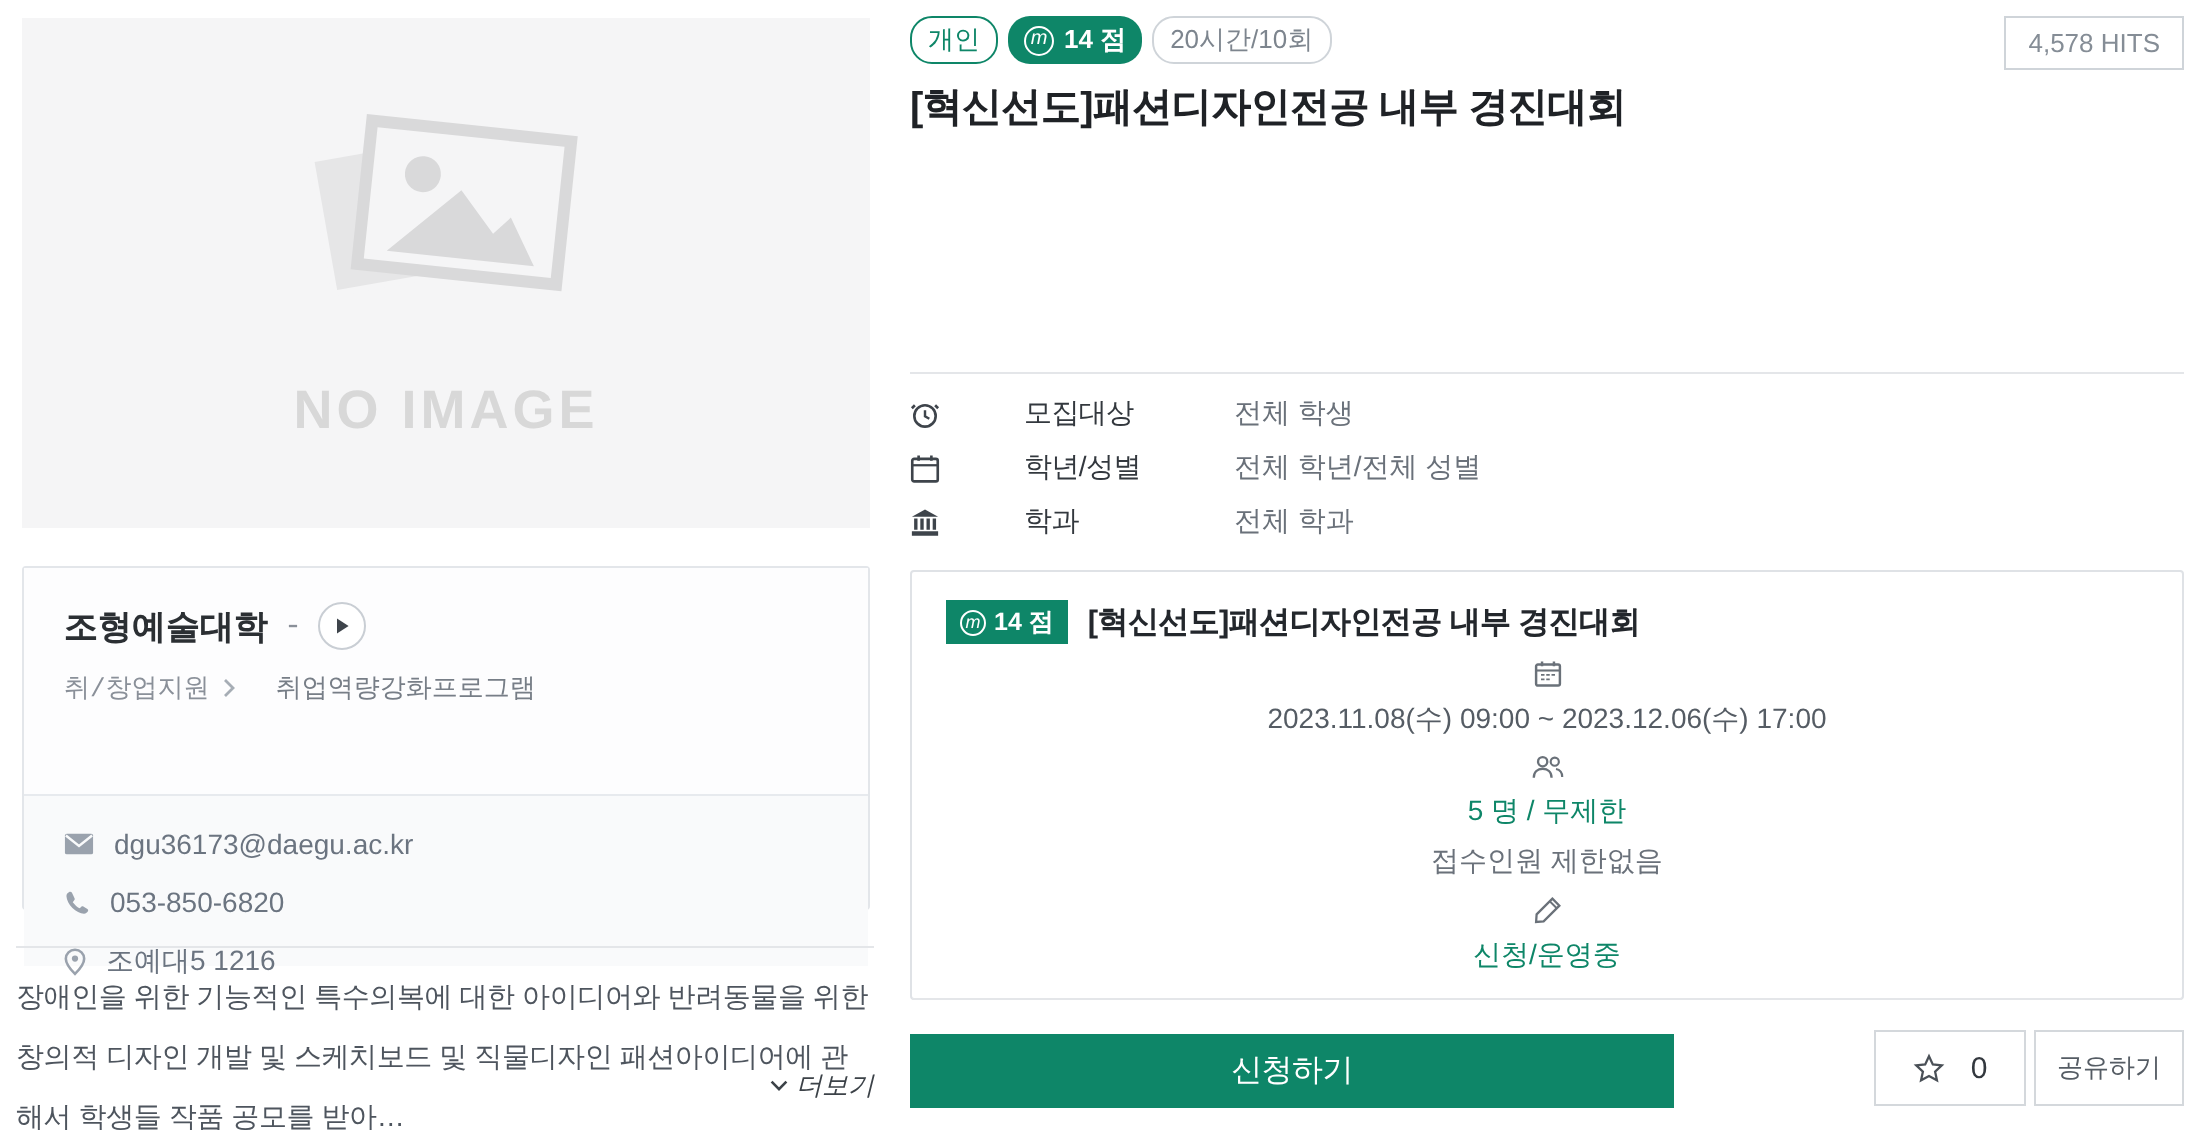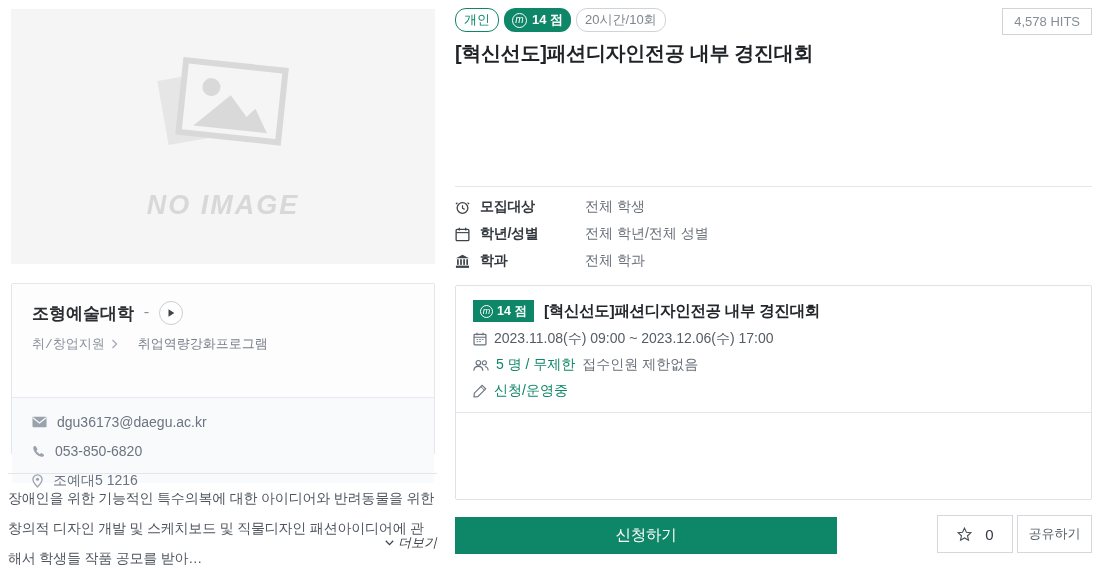--- a/index.html
+++ b/index.html
@@ -2,21 +2,21 @@
 <html><head>
 <meta charset="utf-8">
 <style>
   * { margin:0; padding:0; box-sizing:border-box; }
   html,body { background:#fff; }
   body { font-family:"Liberation Sans","DejaVu Sans",sans-serif; color:#333; }
   .page { position:relative; width:1098px; height:565px; background:#fff; overflow:hidden; }
 
   
   .no-image-box { position:absolute; left:11px; top:9px; width:424px; height:255px;
-    background:#f5f5f6; display:flex; flex-direction:column; align-items:center; justify-content:center;font-style:italic; }
+    background:#f5f5f6; display:flex; flex-direction:column; align-items:center; justify-content:center; }
   .no-image-text { margin-top:18px; font-size:27px; font-weight:bold; color:#d8d8d8; letter-spacing:2px; }
 
   .org-card { position:absolute; left:11px; top:283px; width:424px; height:172px;
     background:#fdfdfe; border:1px solid #e3e6ea; border-radius:2px; }
   .org-head { padding:17px 20px 12px 20px; background:#fdfdfe;font-family:Liberation Mono, monospace; }
   .org-name-row { display:flex; align-items:center; gap:8px; }
   .org-name { font-size:17px; font-weight:bold; color:#2b2f33; }
   .org-dash { color:#8a9099; font-size:15px; }
   .play-btn { width:24px; height:24px; border:1px solid #c9ced4; border-radius:50%;
     display:flex; align-items:center; justify-content:center; background:#fff; cursor:pointer; }
@@ -43,33 +43,33 @@
   .hits-box { position:absolute; right:6px; top:8px; border:1px solid #cfd4d9; color:#858d96;
     font-size:13px; padding:5px 11px; background:#fff; }
 
   .page-title { position:absolute; left:455px; top:40px; width:560px; font-size:20px; font-weight:bold; color:#1f2226; letter-spacing:-0.3px; }
 
   .divider-top { position:absolute; left:455px; top:186px; width:637px; border-top:1px solid #e4e6e9; }
 
   .info-rows { position:absolute; left:455px; top:198px; width:637px; display:flex; flex-direction:column; gap:9px; }
   .info-row { display:flex; align-items:center; font-size:14px; }
   .info-row .ico { width:17px; color:#3e444b; display:flex; margin-right:8px; }
-  .info-row .lbl { width:80px; font-weight:bold; color:#33383e; letter-spacing:-0.3px; }
+  .info-row .lbl { width:80px; font-weight:normal; color:#33383e; letter-spacing:-0.3px;margin-left:32px; }
   .info-row .val { color:#6a7macro2; color:#6a717a; margin-left:25px; }
 
   
   .detail-card { position:absolute; left:455px; top:285px; width:637px; height:215px;
     border:1px solid #dfe2e6; border-radius:2px; background:#fff; }
   .detail-item { padding:14px 17px 12px 17px; border-bottom:1px solid #e4e6e9; }
   .detail-title-row { display:flex; align-items:center; gap:10px; }
   .detail-badge { background:#0e8668; color:#fff; font-size:12.5px; font-weight:bold; height:22px;
     display:inline-flex; align-items:center; gap:4px; padding:0 7px; }
   .detail-badge .m-circle { width:13px; height:13px; font-size:9px; }
   .detail-title { font-size:15.5px; font-weight:bold; color:#23272c; letter-spacing:-0.3px; }
-  .detail-line { display:flex; align-items:center; gap:7px; margin-top:8px; font-size:14px; color:#555c64; }
+  .detail-line { display:flex; align-items:center; gap:7px; margin-top:8px; font-size:14px; color:#555c64;flex-direction:column; }
   .detail-line .ico { color:#6a7179; display:flex; }
   .teal-text { color:#0e8668; }
   .gray-text { color:#6a717a; }
 
   
   .apply-btn { position:absolute; left:455px; top:517px; width:382px; height:37px; background:#0e8668;
     color:#fff; font-size:15.5px; display:flex; align-items:center; justify-content:center;
     border:none; cursor:pointer; letter-spacing:-0.3px; }
   .fav-box { position:absolute; left:937px; top:515px; width:76px; height:38px; border:1px solid #d4d8dc;
     background:#fff; display:flex; align-items:center; justify-content:center; gap:12px; cursor:pointer; }

